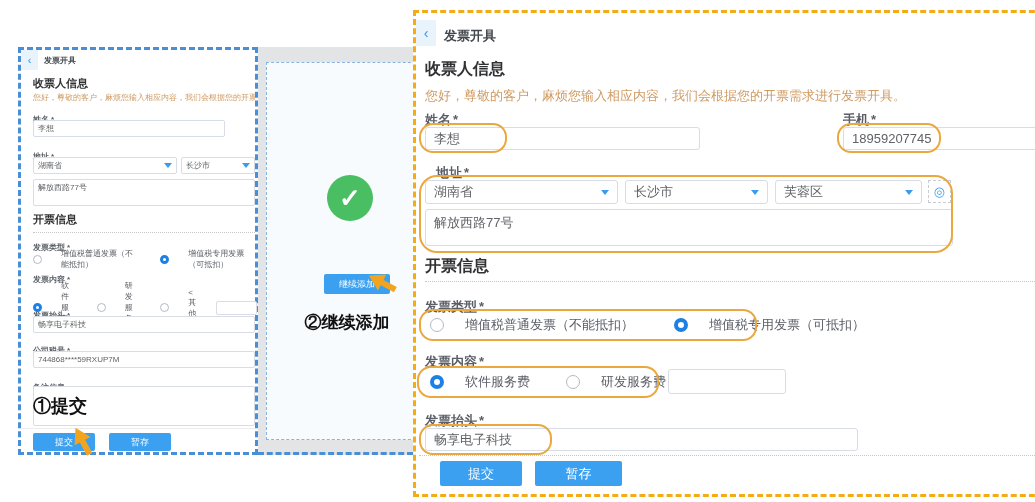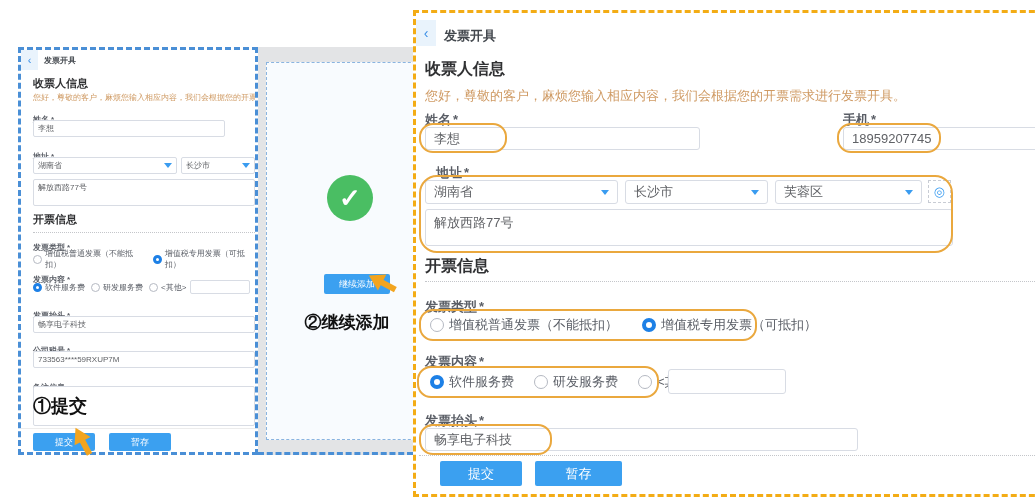--- a/index.html
+++ b/index.html
@@ -31,21 +31,21 @@
   .cursor-arrow:after { content:''; position:absolute; left:9px; top:13px;
     width:6px; height:17px; background:#f2a41f; }
 
   
   .radio { width:14px; height:14px; border:1px solid #b5b9c2; border-radius:50%;
     background:#fff; flex:0 0 auto; }
   .radio.on { width:14px; height:14px; border:4px solid #1d80e6; }
   .radio-m { width:9px; height:9px; border:1px solid #b5b9c2; border-radius:50%;
     background:#fff; flex:0 0 auto; }
   .radio-m.on { border:3px solid #1d80e6; }
-  .optrow { display:flex; align-items:center; }
+  .optrow { display:flex; align-items:center;gap:16px; }
 
   
   .m-header { left:0; top:0; width:234px; height:20px; display:flex; align-items:center; }
   .m-chev { width:17px; height:20px; background:#e9f3fc; color:#3a8ee6; font-size:11px;
     display:flex; align-items:center; justify-content:center; }
   .m-title { font-size:8px; color:#43484e; font-weight:700; margin-left:6px; }
   .h1-m { font-size:11px; font-weight:700; color:#303133; }
   .greet-m { font-size:8px; color:#cf9a63; white-space:nowrap; overflow:hidden; width:222px; }
   .lbl-m { font-size:8px; color:#5a5e66; font-weight:700; }
   .inp-m { border:1px solid #d8dce4; border-radius:2px; background:#fff; font-size:8px;
@@ -135,21 +135,21 @@
         <span class="radio-m"></span>
         <span class="opt-m">&lt;其他&gt;</span>
       </span>
     <span class="inp-m" style="margin-left:4px;width:60px;height:14px"></span>
   </div>
 
   <div class="abs" style="left:12px;top:254px"><span class="lbl-m">发票抬头</span><span class="star lbl-m">*</span></div>
   <div class="abs inp-m" style="left:12px;top:266px;width:222px;height:17px">畅享电子科技</div>
 
   <div class="abs" style="left:12px;top:289px"><span class="lbl-m">公司税号</span><span class="star lbl-m">*</span></div>
-  <div class="abs inp-m" style="left:12px;top:301px;width:222px;height:17px">733563****59RXUP7M</div>
+  <div class="abs inp-m" style="left:12px;top:301px;width:222px;height:17px">744868****59RXUP7M</div>
 
   <div class="abs lbl-m" style="left:12px;top:332px">备注信息</div>
   <div class="abs inp-m" style="left:12px;top:336px;width:222px;height:40px"></div>
 
   <div class="abs" style="left:0;top:378px;width:234px;border-top:1px solid #ececec"></div>
   <div class="abs btn btn-m" style="left:12px;top:383px">提交</div>
   <div class="abs btn btn-m" style="left:88px;top:383px">暂存</div>
 
   <div class="abs annot" style="left:12px;top:344px;font-size:18px">①提交</div>
   <div class="abs cursor-arrow" style="left:50px;top:376px;transform:rotate(-28deg)"></div>

